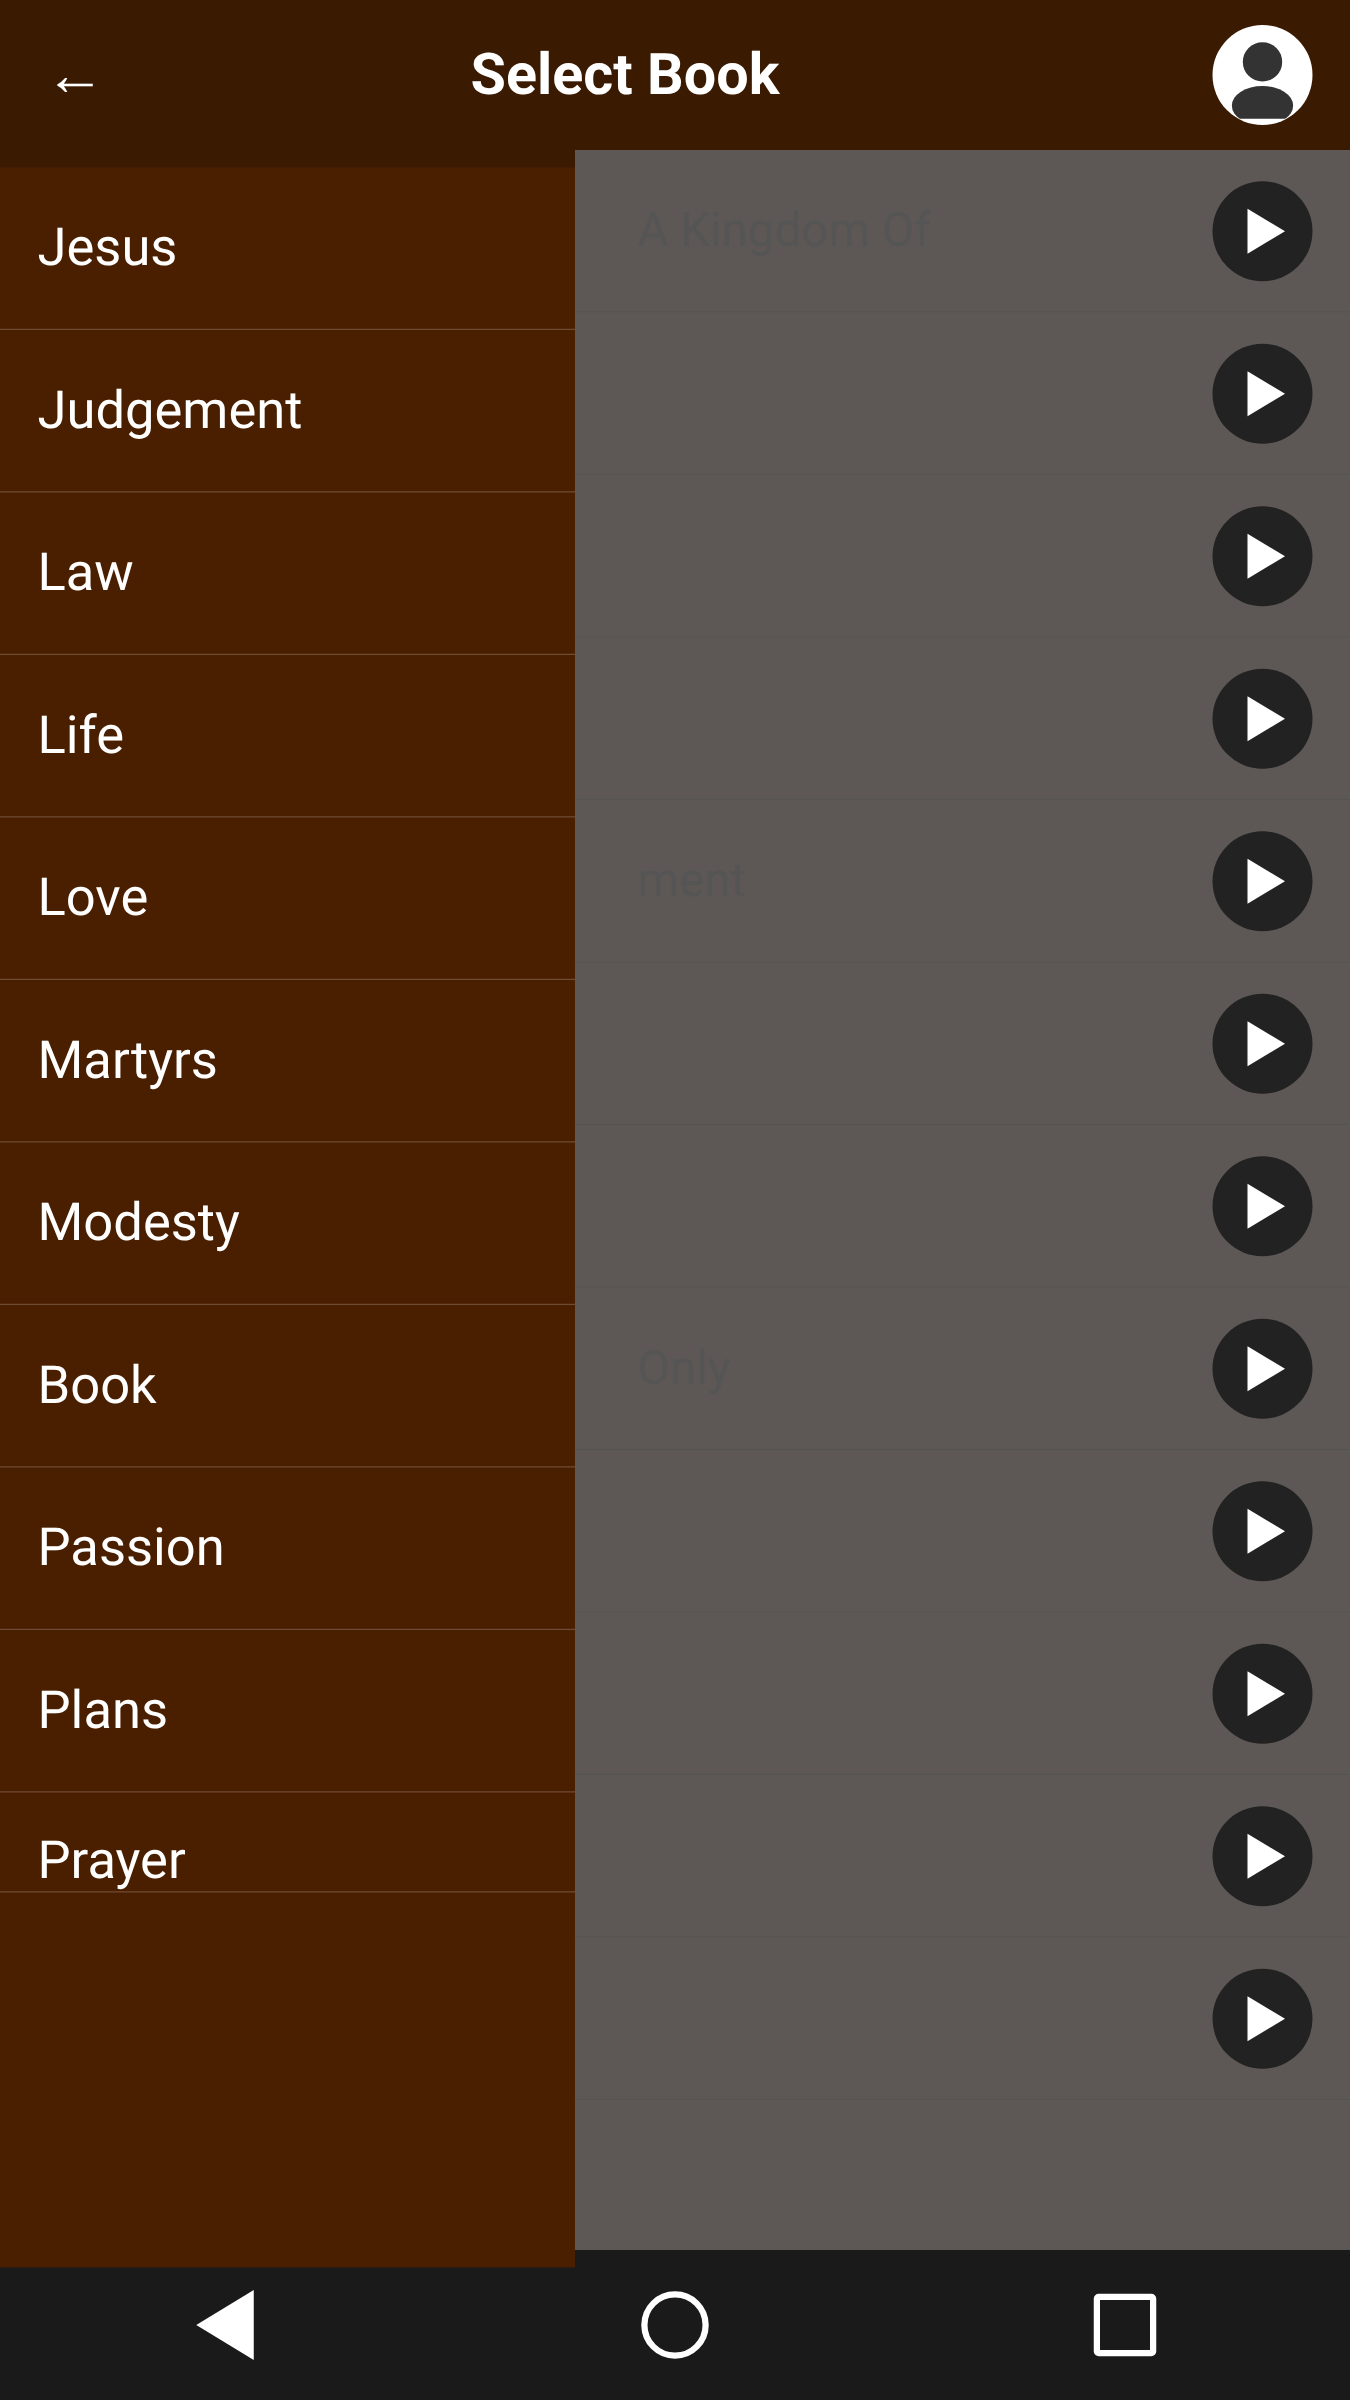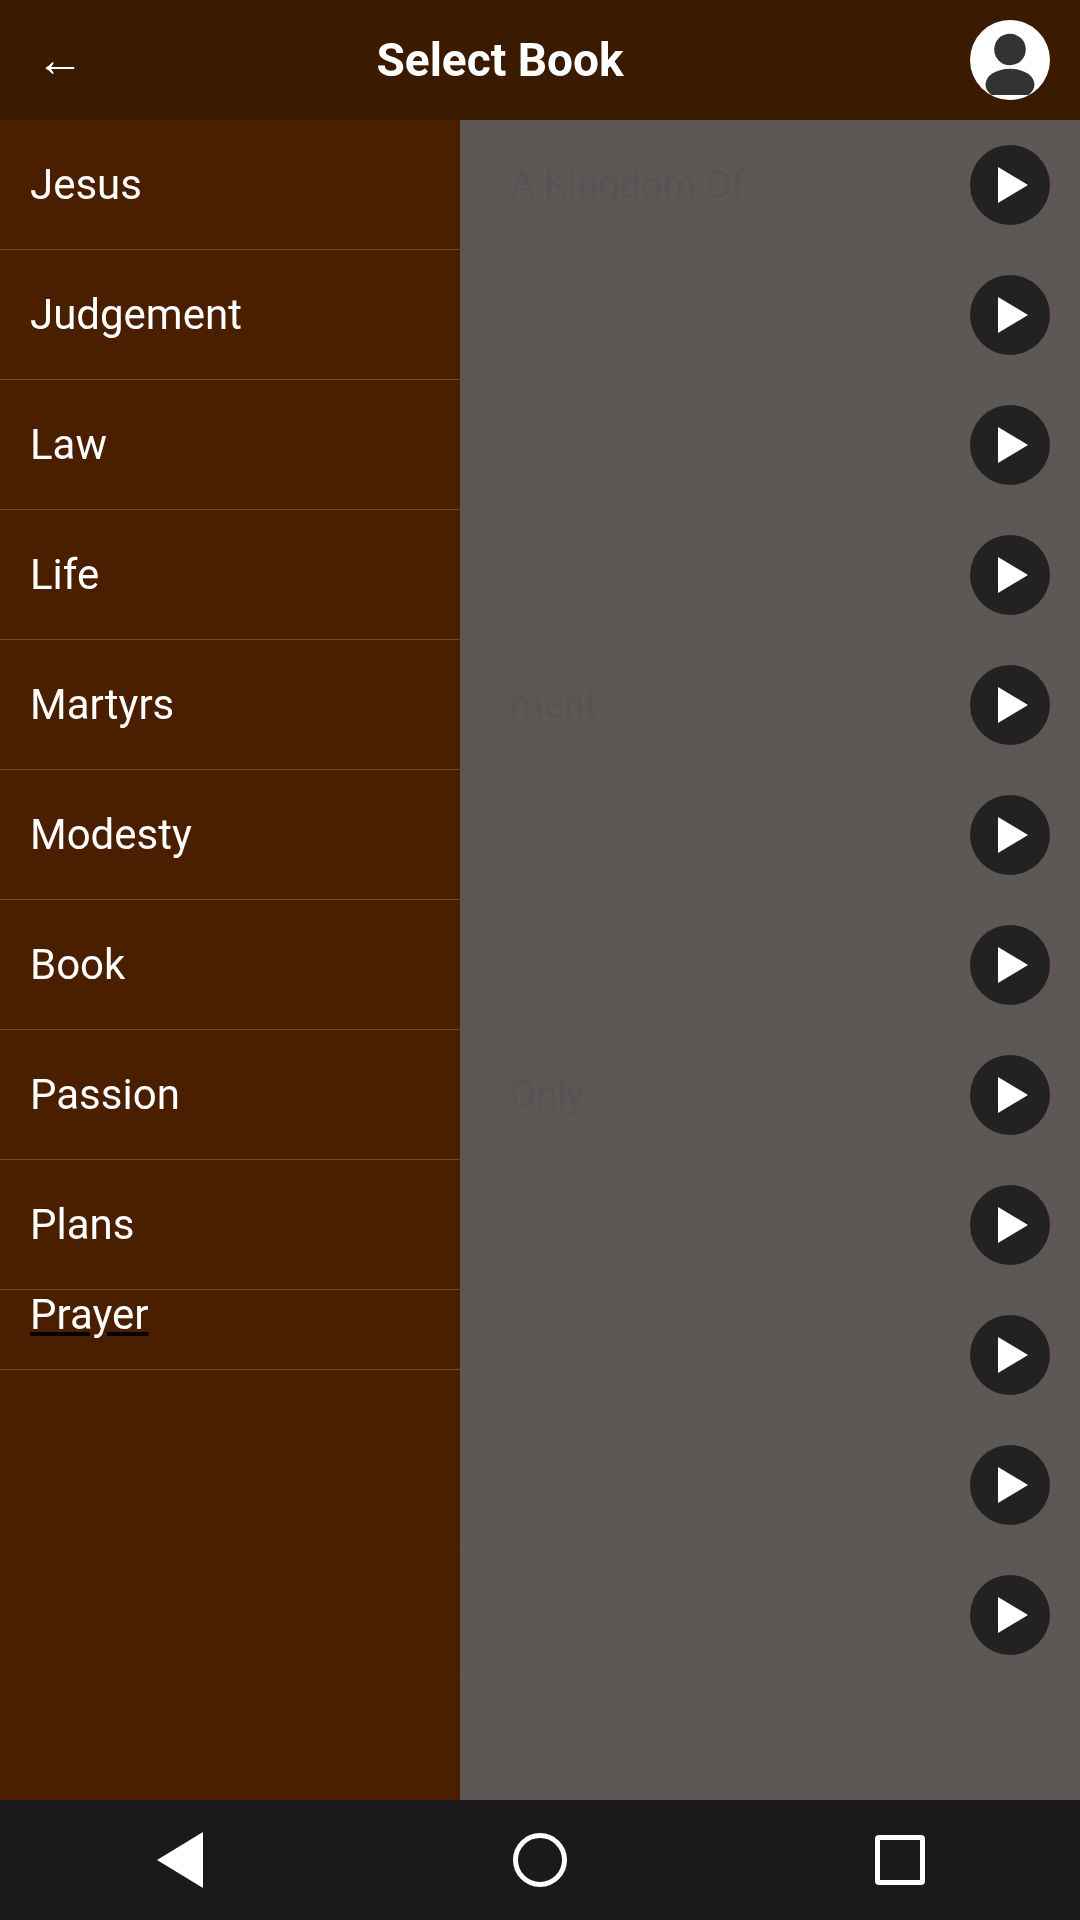--- a/index.html
+++ b/index.html
@@ -75,20 +75,21 @@
       display: flex;
     }
 
     
     .sidebar {
       width: 460px;
       height: 100%;
       background: #4a1f00;
       z-index: 5;
       overflow: hidden;
+      margin-top: 14px;
     }
 
     .sidebar-item {
       width: 100%;
       height: 130px;
       display: flex;
       align-items: center;
       padding: 0 30px;
       border-bottom: 1px solid rgba(255,255,255,0.2);
       cursor: pointer;
@@ -195,25 +196,24 @@
       height: 50px;
       border: 5px solid white;
       border-radius: 4px;
     }
 
     
     .sidebar-item-partial {
       width: 100%;
       height: 80px;
       display: flex;
-      align-items: flex-start;
+      align-items: flex-end;
       padding: 0 30px;
       border-bottom: 1px solid rgba(255,255,255,0.2);
       overflow: hidden;
-      text-decoration: underline;
     }
   </style>
 </head>
 <body>
 
 <div class="header">
   <div class="back-btn">
     <span class="back-arrow">←</span>
   </div>
   <div class="header-title">Select Book</div>
@@ -238,20 +238,23 @@
     </div>
 
     <div class="sidebar-item">
       <span class="sidebar-item-label">Law</span>
     </div>
 
     <div class="sidebar-item">
       <span class="sidebar-item-label">Life</span>
     </div>
 
+    <div class="sidebar-item">
+      <span class="sidebar-item-label">Love</span>
+    </div>
 
 
     <div class="sidebar-item">
       <span class="sidebar-item-label">Martyrs</span>
     </div>
 
     <div class="sidebar-item">
       <span class="sidebar-item-label">Modesty</span>
     </div>
 

